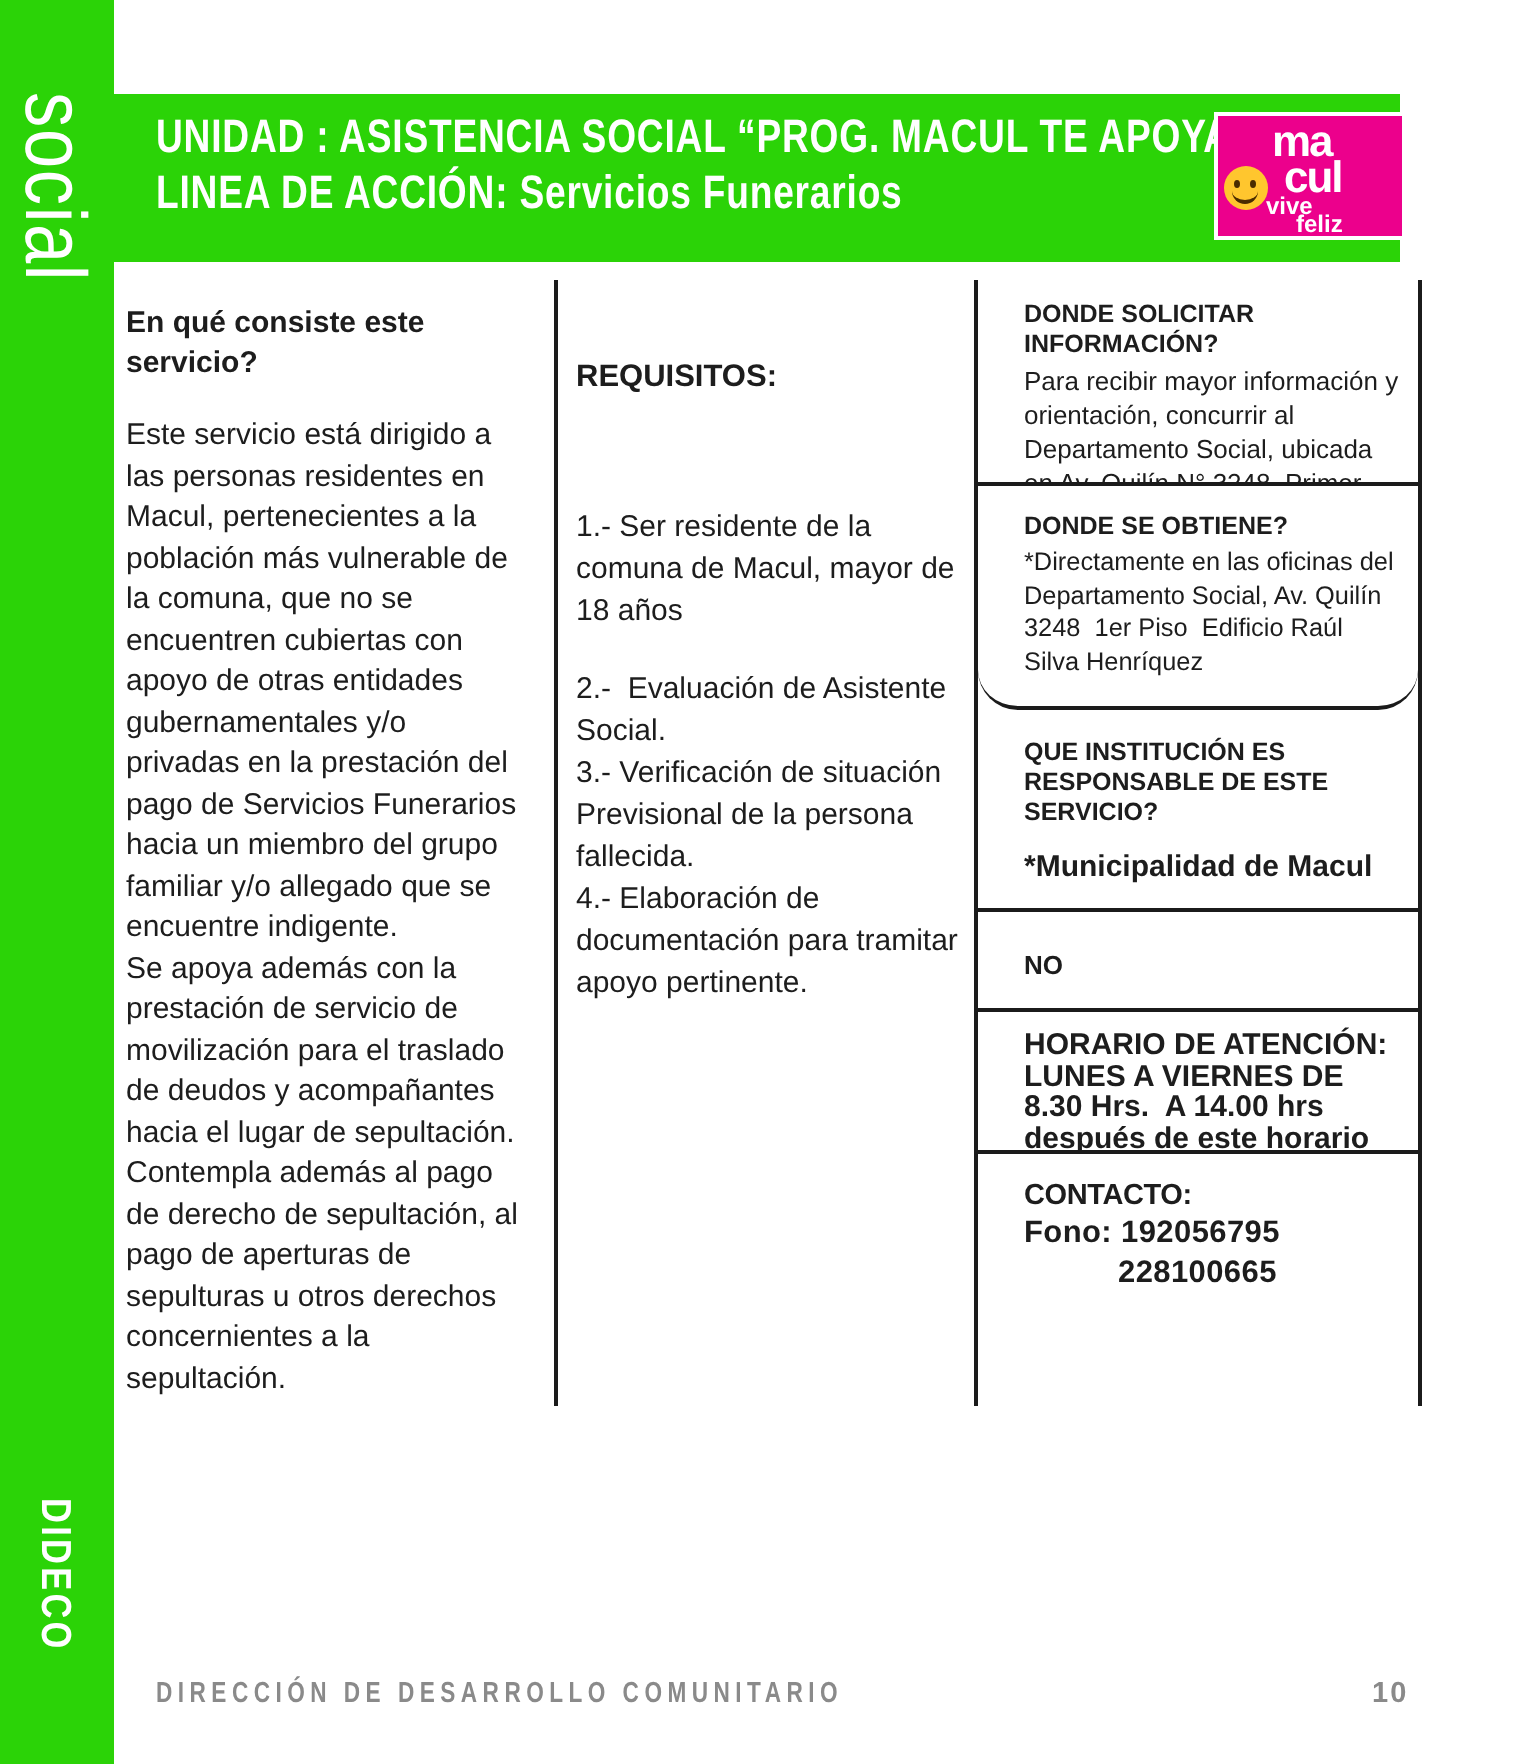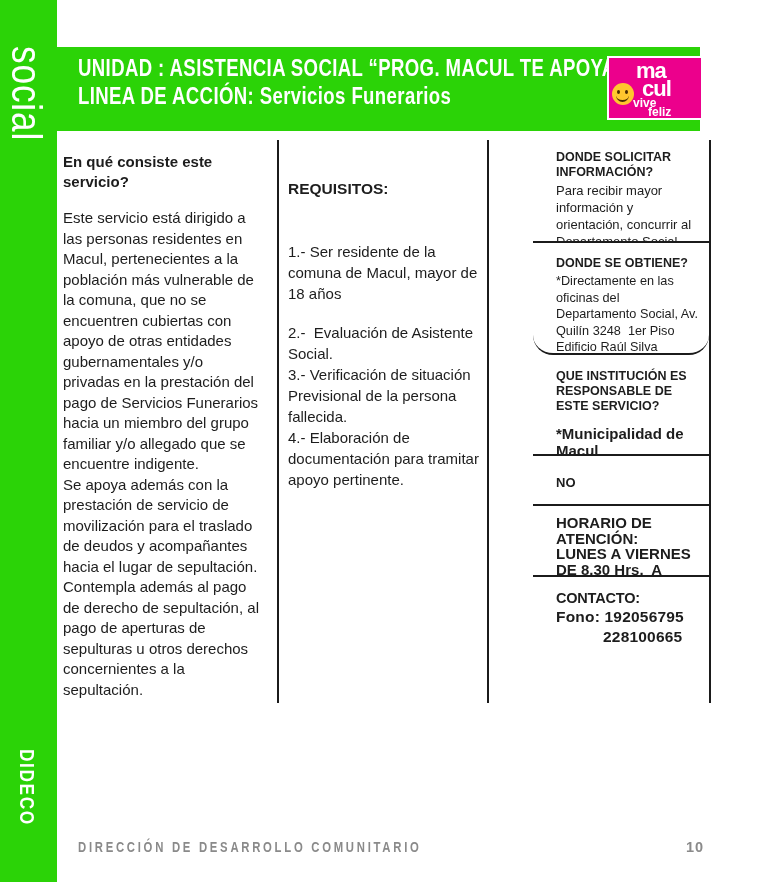--- a/index.html
+++ b/index.html
@@ -42,27 +42,27 @@
   .smiley .eye.l { left:5px; } .smiley .eye.r { left:13px; }
   .smiley .mouth { position:absolute; left:4px; bottom:3px; width:13px; height:7px;
                    border-bottom:2px solid #4a2c00; border-radius:0 0 13px 13px; }
   
   .divider { position:absolute; left:277px; top:140px; width:2px; height:563px; background:#1b1b1b; }
   .col-service { position:absolute; left:63px; top:152px; width:200px; font-size:15px; line-height:20.5px; }
   .col-service h3 { font-size:15px; line-height:20px; font-weight:700; margin-bottom:16px; }
   .col-service p { white-space:pre-wrap; }
   .col-req { position:absolute; left:288px; top:140px; width:194px; font-size:15px; line-height:21px; }
   .col-req h3 { font-size:15.5px; font-weight:700; padding-top:38px; }
-  .col-req .item1 { margin-top:42px; white-space:pre-wrap; }
+  .col-req .item1 { margin-top:54px; white-space:pre-wrap; }
   .col-req .item-rest { margin-top:18px; white-space:pre-wrap; }
   .col-info {
     position:absolute; left:487px; top:140px; width:224px; height:563px;
     border-left:2px solid #1b1b1b; border-right:2px solid #1b1b1b;
   }
-  .iblock { padding:10px 8px 0 23px; overflow:hidden; border-bottom:2px solid #1b1b1b;margin-left:44px; }
+  .iblock { padding:10px 8px 0 23px; overflow:hidden; border-bottom:2px solid #1b1b1b; }
   .iblock:last-child { border-bottom:none; }
   .iblock h4 { font-size:12.5px; line-height:15px; font-weight:700; }
   .iblock .body { font-size:13px; line-height:17px; margin-top:2px; white-space:pre-wrap; }
   .b1 { height:103px; }
   .b2 { height:112px; padding-top:13px;border-radius:20px; }
   .b2 .body { font-size:12.7px; line-height:16.5px; }
   .b3 { height:101px; padding-top:14px; }
   .b3 .body-strong { font-size:15px; font-weight:700; margin-top:11px; }
   .b4 { height:50px; padding-top:10px; }
   .b4 .body-strong { font-size:13px; font-weight:700; margin-top:9px; }

